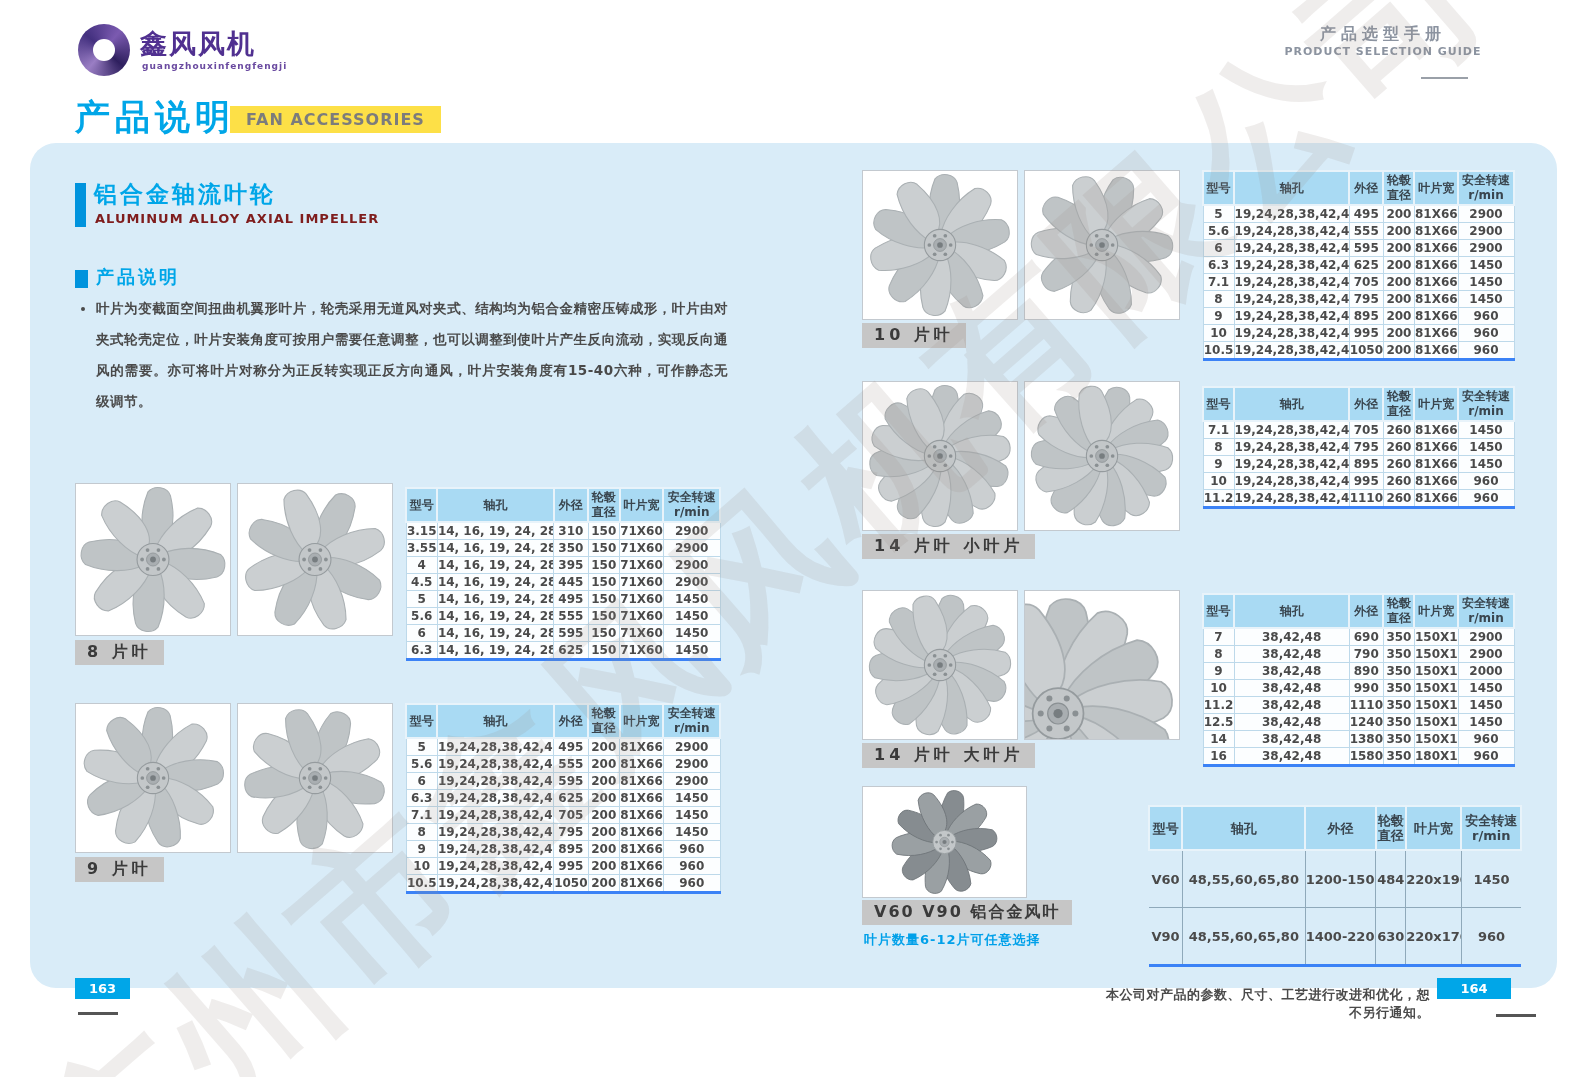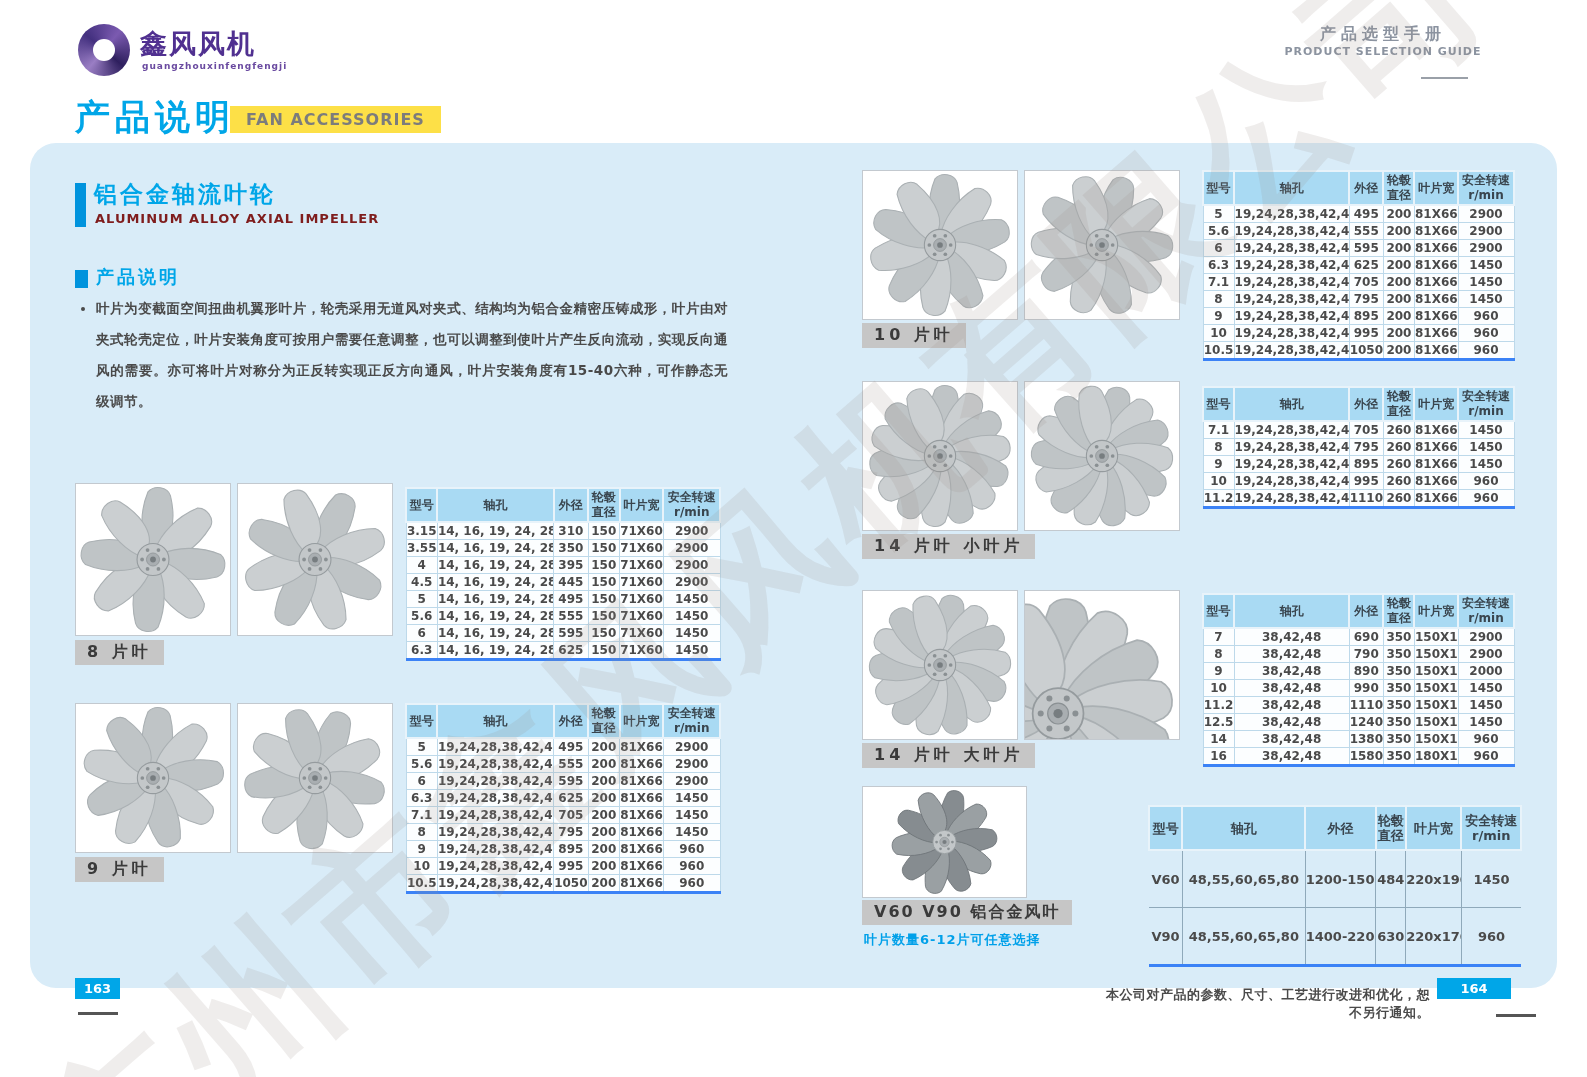--- a/index.html
+++ b/index.html
@@ -87,21 +87,21 @@
     left:48%;top:53%;transform:translate(-50%,-50%) rotate(-41deg);
     font-size:160px;font-weight:700;color:rgba(156,146,138,0.16);
     letter-spacing:8px;white-space:nowrap;z-index:6;pointer-events:none;
   }
 
   
   .page-num{
     background:#00a6e8;color:#ffffff;font-weight:700;font-size:13px;
     display:flex;align-items:center;justify-content:center;
   }
-  .pn-left{left:75px;top:978px;width:45px;height:21px;}
+  .pn-left{left:75px;top:978px;width:55px;height:21px;}
   .pn-right{left:1437px;top:978px;width:74px;height:21px;}
   .pn-dash{height:3px;width:40px;background:#555;}
   .dash-left{left:78px;top:1012px;}
   .dash-right{left:1496px;top:1014px;}
   .footer-note{
     left:1098px;top:986px;width:332px;text-align:right;
     font-size:13px;font-weight:700;color:#4a4a4a;letter-spacing:0.5px;
   }
 </style>
 </head>

